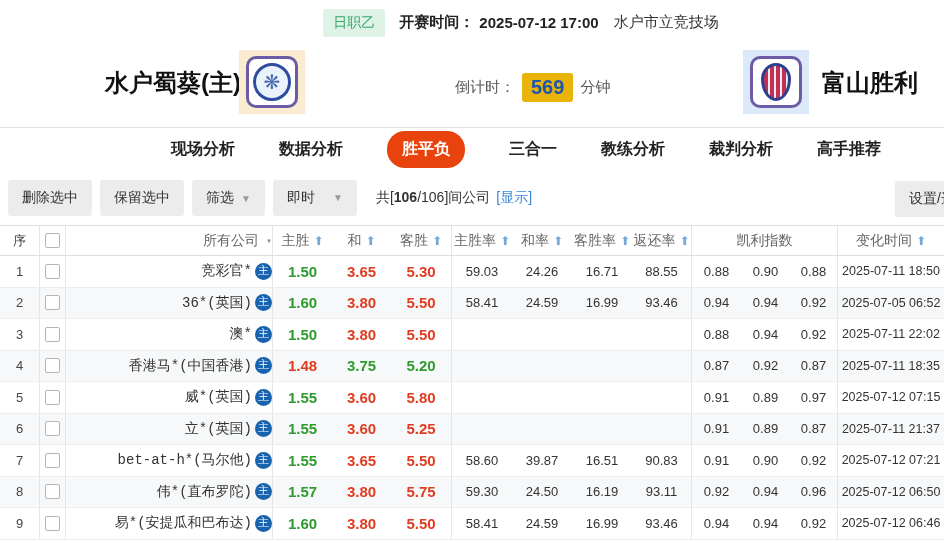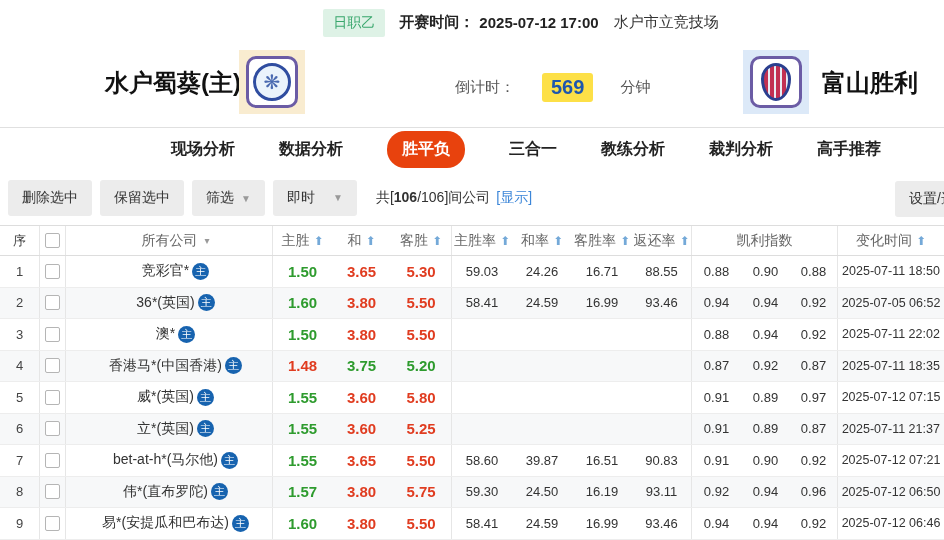--- a/index.html
+++ b/index.html
@@ -19,22 +19,22 @@
   .team-name { position:absolute; font-size:24px; font-weight:bold; color:#111; top:22px; }
   .team-name.home { left:105px; }
   .team-name.away { left:822px; }
   .logo-box { position:absolute; top:5px; width:66px; height:64px; display:flex; align-items:center; justify-content:center; }
   .logo-box.home { left:239px; background:#f9ecd0; }
   .logo-box.away { left:743px; background:#dce9f8; }
   .logo-inner { width:52px; height:52px; background:#fff; border:3px solid #6b5ca5; border-radius:10px; display:flex; align-items:center; justify-content:center; }
   .emblem-home { width:38px; height:38px; border-radius:50%; border:3px solid #2f4da0; background:#eaf3fb; color:#4a6ab0; font-size:20px; line-height:32px; text-align:center; }
   .emblem-away { width:30px; height:38px; border:3px solid #2b3f8f; border-radius:50% 50% 50% 50% / 42% 42% 58% 58%;
     background:repeating-linear-gradient(90deg,#c23052 0 4px,#e8ecf4 4px 6px); }
-  .countdown { position:absolute; left:455px; top:28px; display:flex; align-items:center; font-size:15px; color:#555;gap:20px; }
-  .countdown-value { font-size:20px; font-weight:bold; color:#1d56ae; background:#fde047; border-radius:3px; padding:3px 9px; margin:0 7px; }
+  .countdown { position:absolute; left:455px; top:28px; display:flex; align-items:center; font-size:15px; color:#555; }
+  .countdown-value { font-size:20px; font-weight:bold; color:#1d56ae; background:#eab308; border-radius:3px; padding:3px 9px; margin:0 7px; }
   
   .nav { height:42px; display:flex; align-items:center; justify-content:center; gap:44px; position:relative; left:54px; }
   .tab { font-size:16px; font-weight:bold; color:#222; cursor:pointer; white-space:nowrap; }
   .tab.active { background:#e8420d; color:#fff; padding:8px 15px; border-radius:18px; }
   
   .toolbar { height:55px; display:flex; align-items:center; padding:0 8px; position:relative; }
   .btn { background:#ececec; border:none; border-radius:3px; padding:9px 14px; font-size:14px; color:#333; margin-right:8px; cursor:pointer; white-space:nowrap; }
   .btn.dd { display:inline-flex; align-items:center; justify-content:space-between; width:84px; }
   .arrow-down { color:#999; font-size:10px; margin-left:7px; }
   .count-text { margin-left:11px; font-size:14px; color:#333; white-space:nowrap; }
@@ -43,21 +43,21 @@
   .settings-btn { position:absolute; left:895px; top:11px; width:90px; text-align:left; padding:9px 0 9px 14px; }
   
   .odds-table { position:relative; border-top:1px solid #ddd; }
   .t-head,.t-row { display:grid; grid-template-columns:40px 26px 207px 59px 59px 61px 60px 60px 60px 60px 49px 49px 48px 106px; align-items:stretch; }
   .t-head { height:30px; border-bottom:1px solid #ddd; color:#666; font-size:14px; background:#fff; }
   .t-row { height:31.5px; border-bottom:1px solid #ededed; }
   .t-row.even { background:#f7f8f9; }
   .th,.td { display:flex; align-items:center; justify-content:center; overflow:hidden; white-space:nowrap; }
   .b-r { border-right:1px solid #e6e6e6; }
   .kelly-h { grid-column:span 3; }
-  .c-company { justify-content:center; padding-left:13px; }
+  .c-company { justify-content:flex-end; padding-left:13px;font-family:Liberation Mono, monospace; }
   .c-num { font-size:13px; color:#444; }
   .sort { color:#74a9d8; font-size:12px; margin-left:4px; }
   .checkbox { width:15px; height:15px; border:1px solid #b5b5b5; border-radius:2px; background:#fff; cursor:pointer; }
   .comp-name { font-size:14px; color:#333; cursor:pointer; }
   .comp-icon { width:17px; height:17px; border-radius:50%; background:#1763af; color:#fff; font-size:11px; line-height:17px; text-align:center; margin-left:3px; flex:none; }
   .odds { font-size:15px; font-weight:bold; cursor:pointer; }
   .v-down { color:#2e9b2e; }
   .v-up { color:#e03c20; }
   .pct,.kelly { font-size:13px; color:#333; }
   .time { font-size:12.5px; color:#333; }

